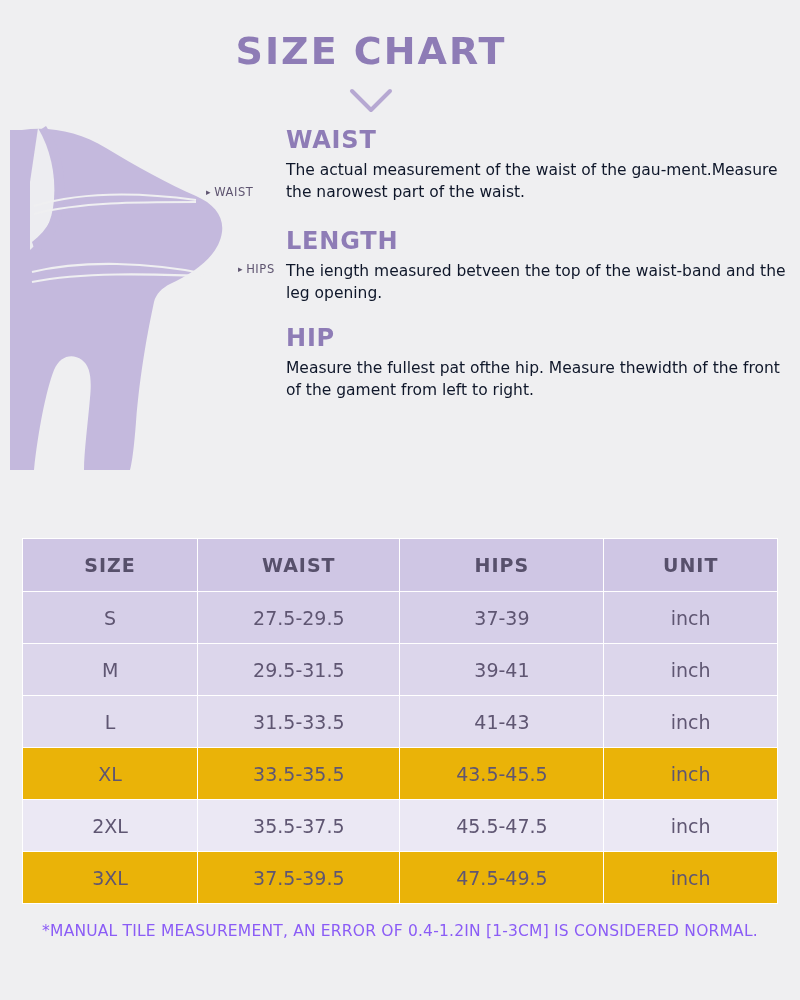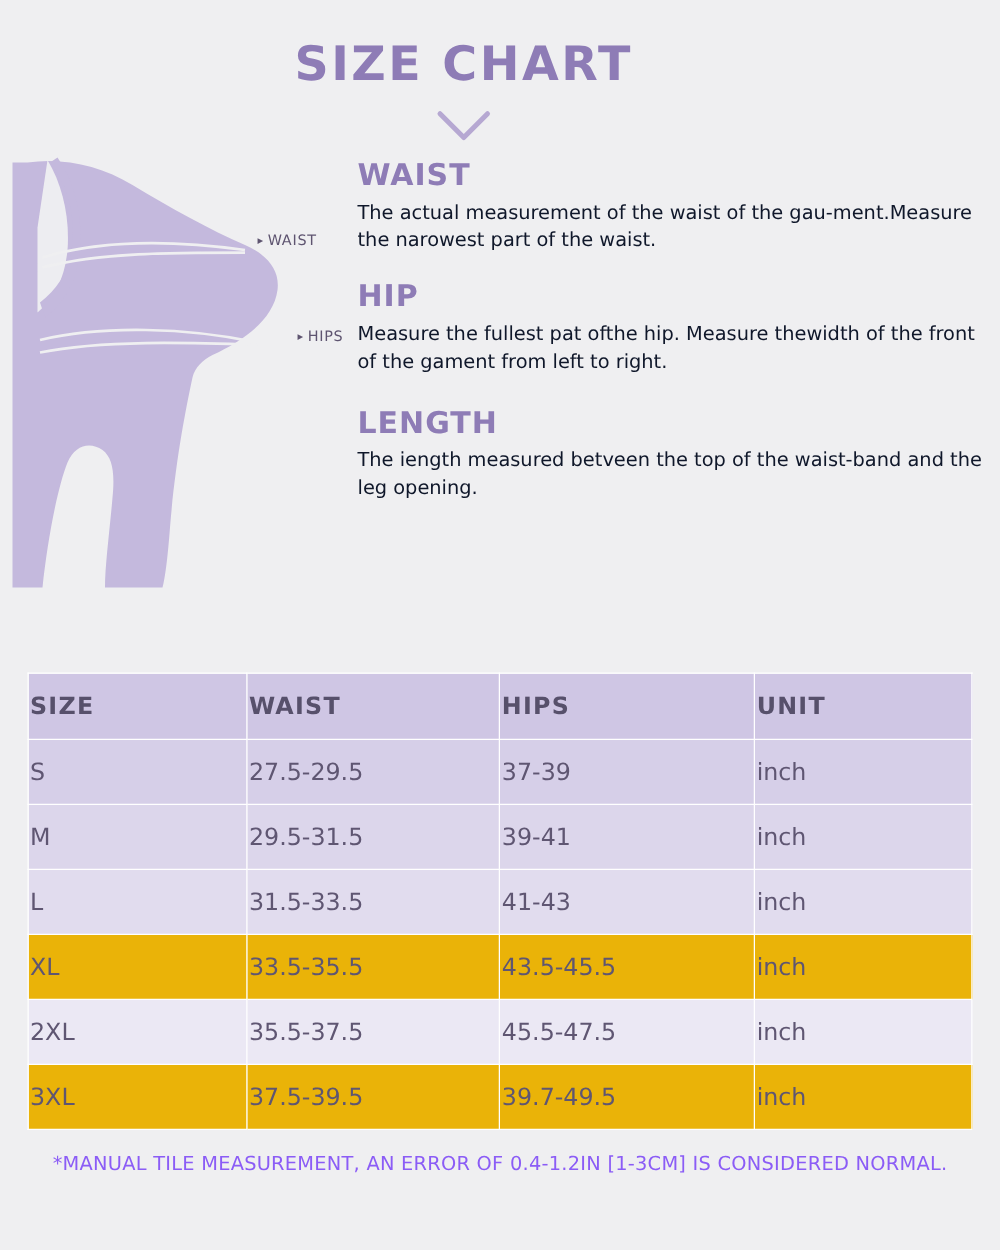--- a/index.html
+++ b/index.html
@@ -105,21 +105,21 @@
     width: 756px;
   }
   table.size-table {
     border-collapse: collapse;
     width: 100%;
     table-layout: fixed;
   }
   table.size-table th,
   table.size-table td {
     border: 1px solid #ffffff;
-    text-align: left;
+    text-align: center;
     color: #5f5672;
   }
   table.size-table th {
     background: #cfc6e4;
     font-size: 19px;
     font-weight: bold;
     letter-spacing: 1px;
     height: 50px;
     color: #57506b;
   }
@@ -197,27 +197,27 @@
       </svg>
       <div class="fig-label fig-label-waist"><span class="arrow-glyph">▸</span><span>WAIST</span></div>
       <div class="fig-label fig-label-hips"><span class="arrow-glyph">▸</span><span>HIPS</span></div>
     </div>
 
     <div class="text-col">
       <div class="blk">
         <h2 class="blk-h">WAIST</h2>
         <p class="blk-p">The actual measurement of the waist of the gau-ment.Measure the narowest part of the waist.</p>
       </div>
+      <div class="blk gap-len">
+        <h2 class="blk-h">LENGTH</h2>
+        <p class="blk-p">The iength measured betveen the top of the waist-band and the leg opening.</p>
+      </div>
       <div class="blk gap-hip">
         <h2 class="blk-h">HIP</h2>
         <p class="blk-p">Measure the fullest pat ofthe hip. Measure thewidth of the front of the gament from left to right.</p>
-      </div>
-      <div class="blk gap-len">
-        <h2 class="blk-h">LENGTH</h2>
-        <p class="blk-p">The iength measured betveen the top of the waist-band and the leg opening.</p>
       </div>
     </div>
   </div>
 
   <div class="table-wrap">
     <table class="size-table">
       <colgroup>
         <col class="col-size">
           <col class="col-waist">
           <col class="col-hips">
@@ -258,21 +258,21 @@
         </tr>
         <tr class="r4">
           <td>2XL</td>
           <td>35.5-37.5</td>
           <td>45.5-47.5</td>
           <td>inch</td>
         </tr>
         <tr class="r5">
           <td>3XL</td>
           <td>37.5-39.5</td>
-          <td>39.7-49.5</td>
+          <td>47.5-49.5</td>
           <td>inch</td>
         </tr>
       </tbody>
     </table>
   </div>
 
   <div class="footnote">*MANUAL TILE MEASUREMENT, AN ERROR OF 0.4-1.2IN [1-3CM] IS CONSIDERED NORMAL.</div>
 
 </div>
 

